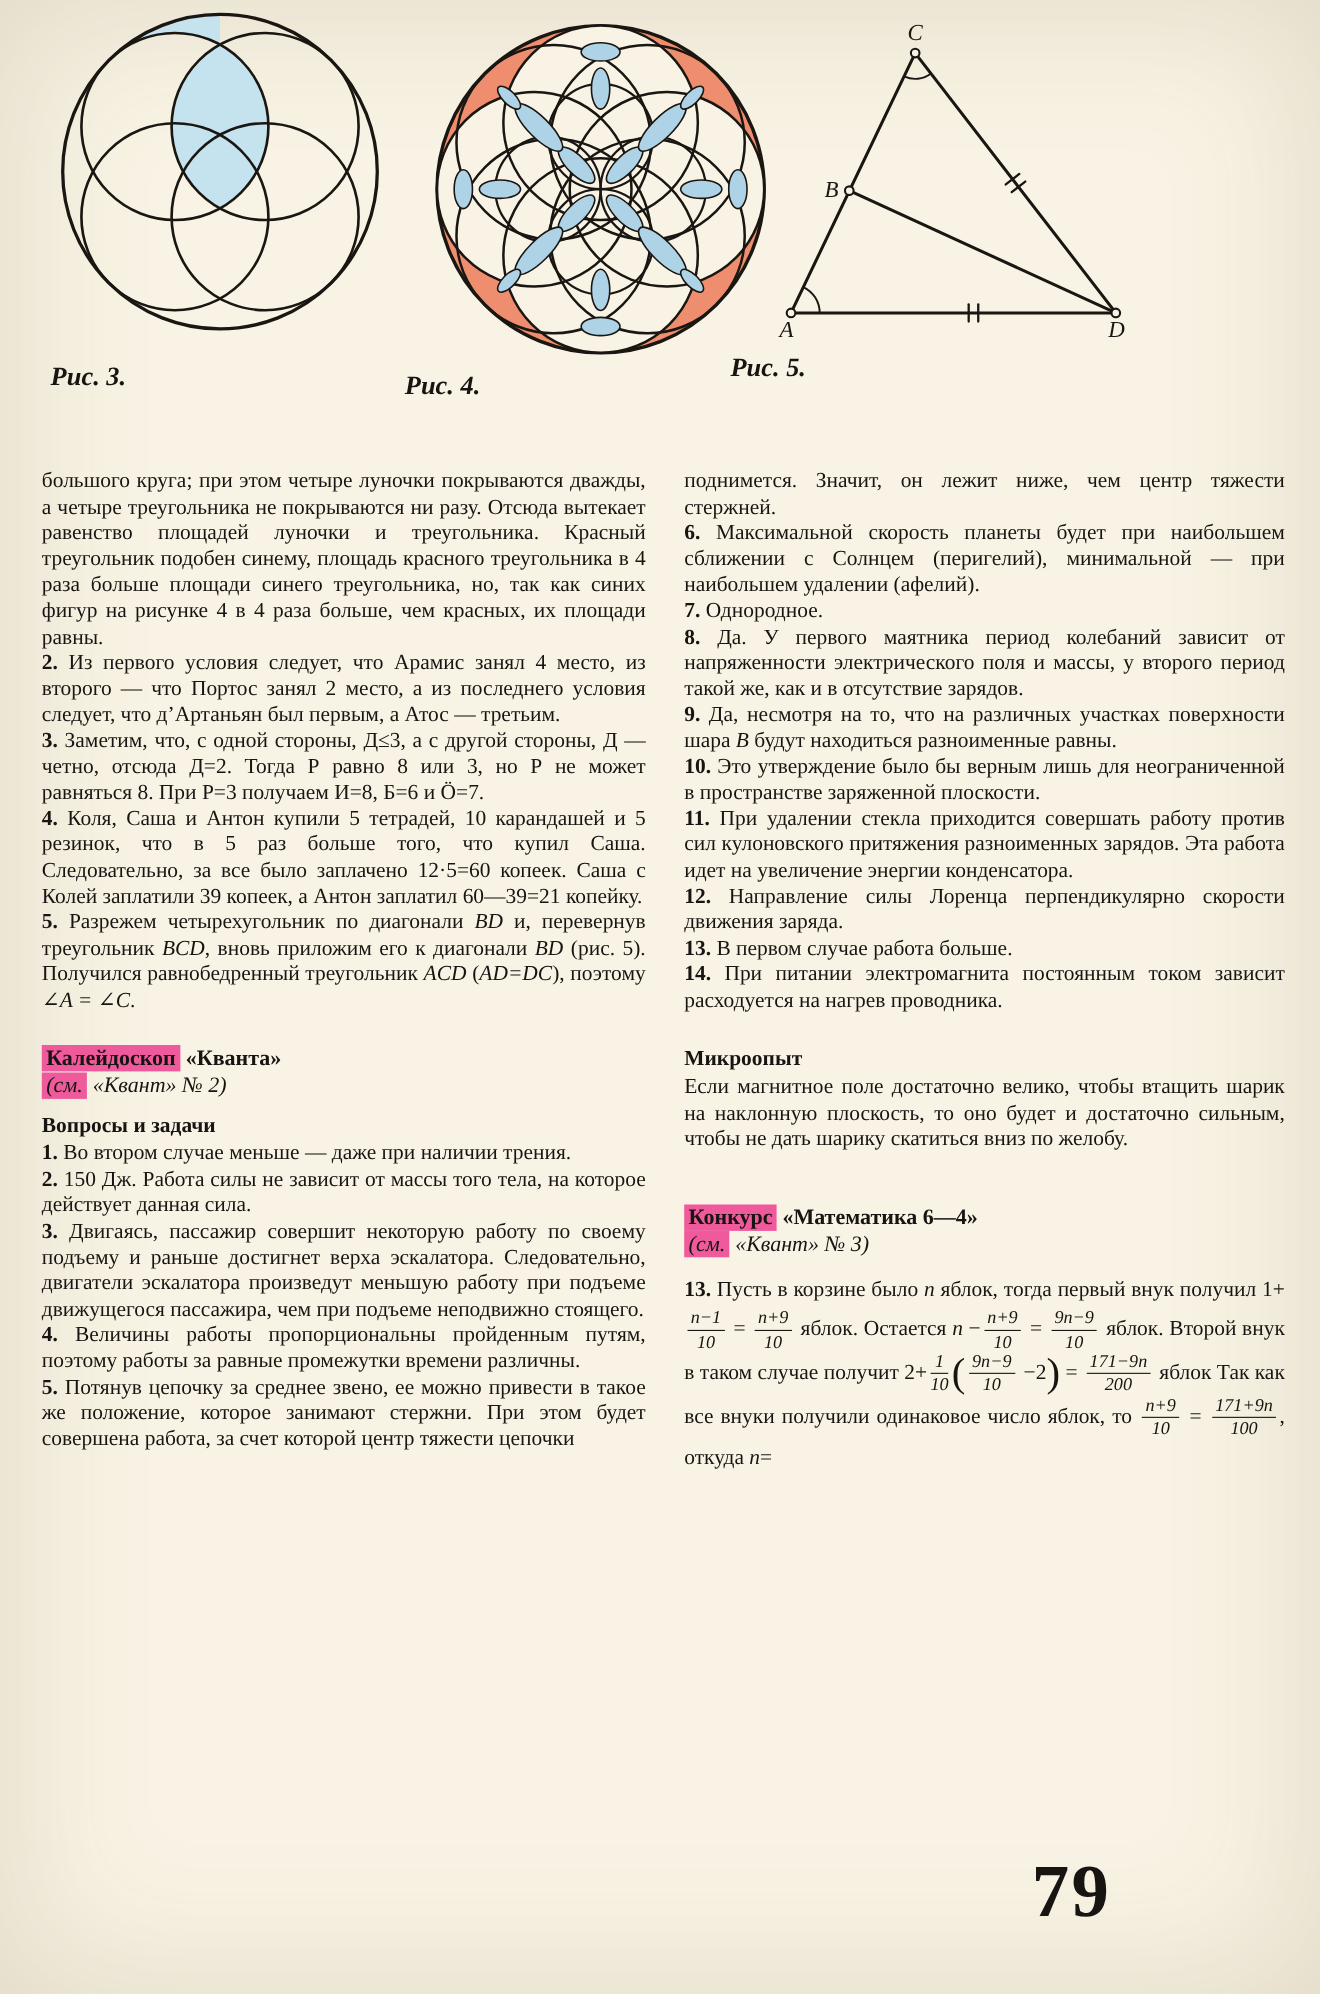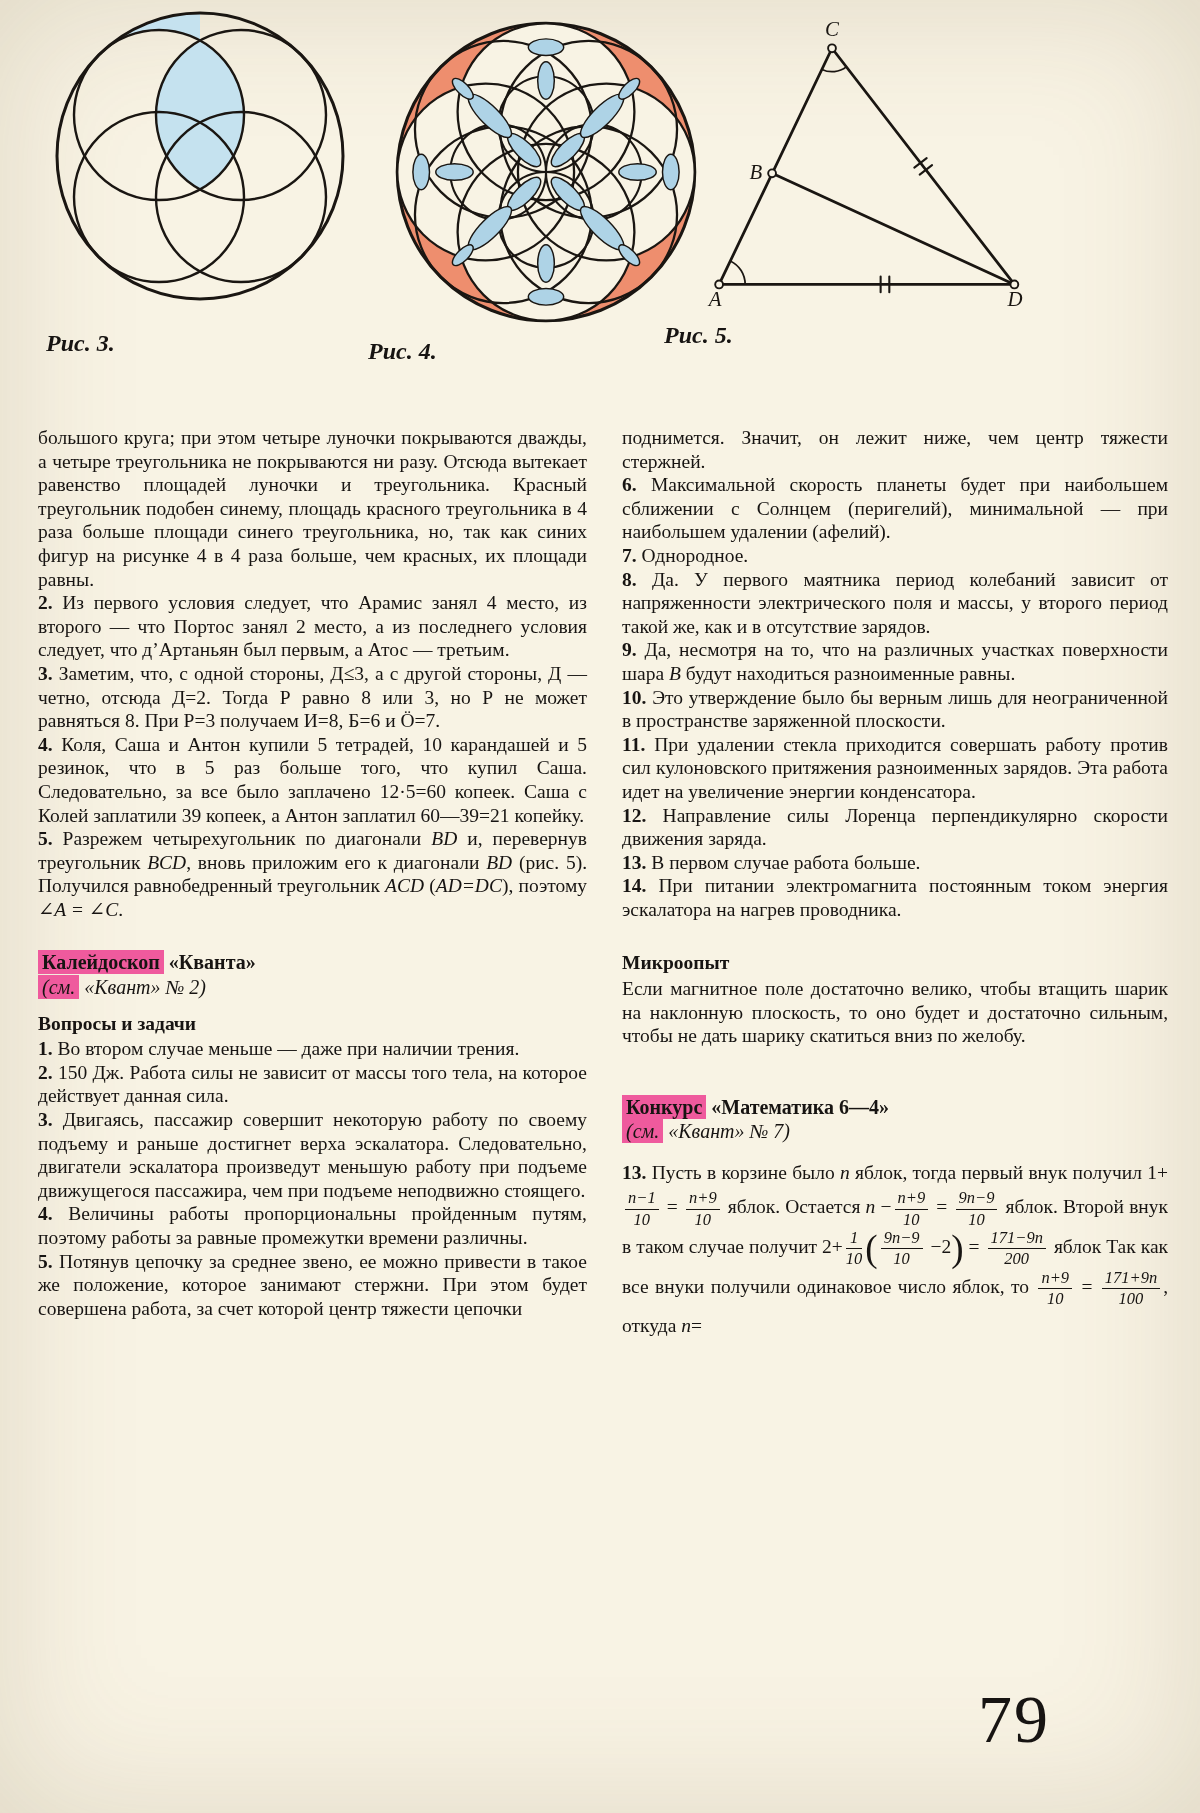--- a/index.html
+++ b/index.html
@@ -36,22 +36,22 @@
   h3.contest { margin-top:48px; }
   .mathp { margin-top:14px; line-height:33px; }
   .frac {
     display:inline-block; vertical-align:middle; text-align:center;
     font-size:16.5px; line-height:1.12; margin:0 3px; font-style:italic;
   }
   .frac .fn { display:block; border-bottom:1.6px solid #171412; padding:0 3px 1px; }
   .frac .fd { display:block; padding-top:1px; }
   .bp { font-size:190%; vertical-align:middle; line-height:0; }
   .pageno {
-    position:absolute; left:978px; top:1680px;
-    font-size:68px; font-weight:normal; letter-spacing:2px;
+    position:absolute; left:938px; top:1680px;
+    font-size:68px; font-weight:bold; letter-spacing:2px;
   }
 </style>
 </head>
 <body>
 
 <div class="page">
 
   <svg class="fig fig3" width="300" height="300" viewBox="0 0 300 300">
     <path d="M150 34.5 A85 85 0 0 0 150 183.5 A85 85 0 0 0 150 34.5 Z" fill="#c5e2ef"></path>
     <path d="M48.9 48.9 A143 143 0 0 1 150 7 L150 34.5 A85 85 0 0 0 48.9 48.9 Z" fill="#c5e2ef"></path>
@@ -168,25 +168,25 @@
   <div class="col col-right">
     <p class="para"><span>поднимется. Значит, он лежит ниже, чем центр тяжести стержней.</span></p>
     <p class="para"><b class="pnum">6.</b><span> Максимальной скорость планеты будет при наибольшем сближении с Солнцем (перигелий), минимальной — при наибольшем удалении (афелий).</span></p>
     <p class="para"><b class="pnum">7.</b><span> Однородное.</span></p>
     <p class="para"><b class="pnum">8.</b><span> Да. У первого маятника период колебаний зависит от напряженности электрического поля и массы, у второго период такой же, как и в отсутствие зарядов.</span></p>
     <p class="para"><b class="pnum">9.</b><span> Да, несмотря на то, что на различных участках поверхности шара </span><i class="mi">B</i><span> будут находиться разноименные равны.</span></p>
     <p class="para"><b class="pnum">10.</b><span> Это утверждение было бы верным лишь для неограниченной в пространстве заряженной плоскости.</span></p>
     <p class="para"><b class="pnum">11.</b><span> При удалении стекла приходится совершать работу против сил кулоновского притяжения разноименных зарядов. Эта работа идет на увеличение энергии конденсатора.</span></p>
     <p class="para"><b class="pnum">12.</b><span> Направление силы Лоренца перпендикулярно скорости движения заряда.</span></p>
     <p class="para"><b class="pnum">13.</b><span> В первом случае работа больше.</span></p>
-    <p class="para"><b class="pnum">14.</b><span> При питании электромагнита постоянным током энергия эскалатора на нагрев проводника.</span></p>
+    <p class="para"><b class="pnum">14.</b><span> При питании электромагнита постоянным током зависит расходуется на нагрев проводника.</span></p>
 
     <div class="micro-head">Микроопыт</div>
     <p class="para"><span>Если магнитное поле достаточно велико, чтобы втащить шарик на наклонную плоскость, то оно будет и достаточно сильным, чтобы не дать шарику скатиться вниз по желобу.</span></p>
 
     <h3 class="head contest"><span class="hl">Конкурс</span><span> «Математика 6—4»</span></h3>
-    <div class="sub"><span class="hl">(см.</span><span> «Квант» № 7)</span></div>
+    <div class="sub"><span class="hl">(см.</span><span> «Квант» № 3)</span></div>
 
     <p class="para mathp"><b class="pnum">13.</b><span> Пусть в корзине было </span><i class="mi">n</i><span> яблок, тогда первый внук получил 1+</span><span class="frac"><span class="fn">n−1</span><span class="fd">10</span></span><span> = </span><span class="frac"><span class="fn">n+9</span><span class="fd">10</span></span><span> яблок. Остается </span><i class="mi">n</i><span> −</span><span class="frac"><span class="fn">n+9</span><span class="fd">10</span></span><span> = </span><span class="frac"><span class="fn">9n−9</span><span class="fd">10</span></span><span> яблок. Второй внук в таком случае получит 2+</span><span class="frac"><span class="fn">1</span><span class="fd">10</span></span><span class="bp">(</span><span class="frac"><span class="fn">9n−9</span><span class="fd">10</span></span><span> −2</span><span class="bp">)</span><span> = </span><span class="frac"><span class="fn">171−9n</span><span class="fd">200</span></span><span> яблок Так как все внуки получили одинаковое число яблок, то </span><span class="frac"><span class="fn">n+9</span><span class="fd">10</span></span><span> = </span><span class="frac"><span class="fn">171+9n</span><span class="fd">100</span></span><span>, откуда </span><i class="mi">n</i><span>=</span></p>
   </div>
 
   <div class="pageno">79</div>
 </div>
 
 </body></html>

